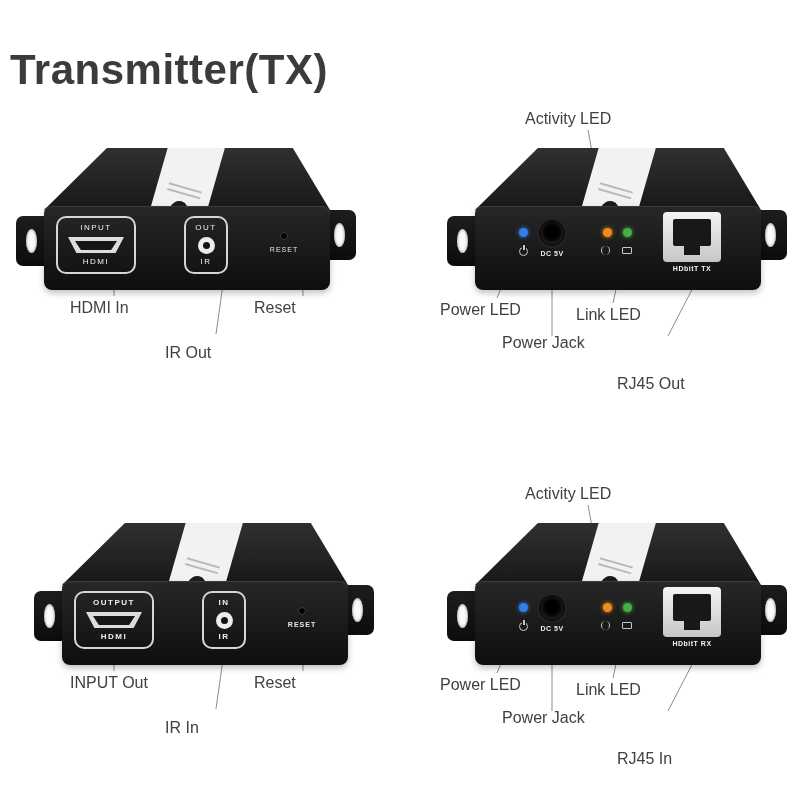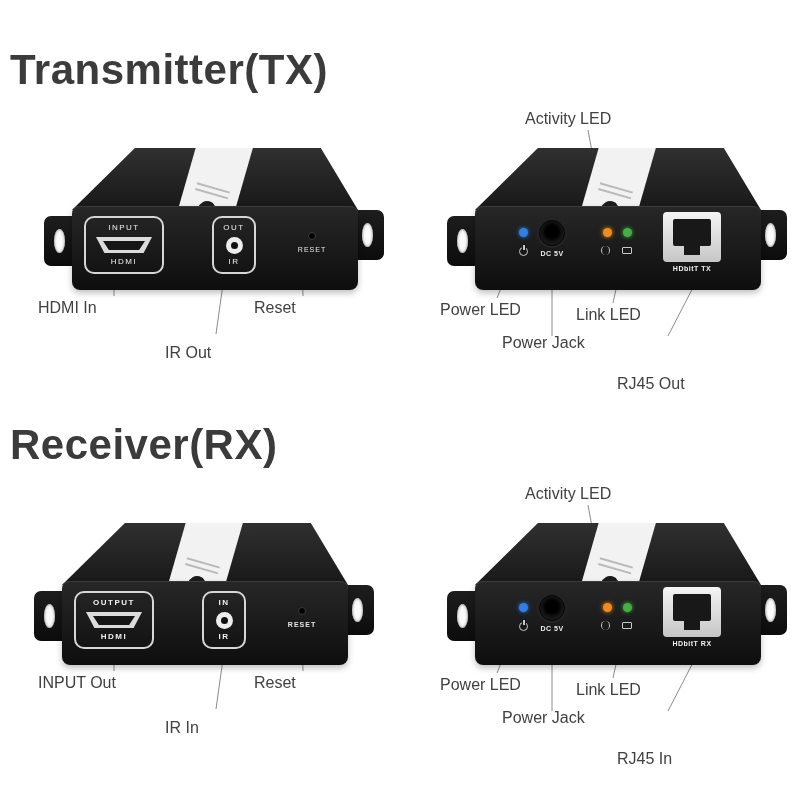--- a/index.html
+++ b/index.html
@@ -78,21 +78,21 @@
 
   .rj45 { position: absolute; left: 188px; top: 6px; width: 58px; height: 50px;
     background: linear-gradient(180deg,#f4f4f4,#c6c6c6); border-radius: 4px; }
   .rj45-inner { position: absolute; left: 10px; top: 7px; width: 38px; height: 27px;
     background: #181818; border-radius: 2px; }
   .rj45-tab { position: absolute; left: 21px; top: 34px; width: 16px; height: 9px; background: #181818; }
   .rj45-label { position: absolute; left: 176px; top: 59px; width: 82px; text-align: center;
     font-size: 7px; font-weight: 700; color: #f2f2f2; letter-spacing: .5px; }
 
   .callout { position: absolute; font-size: 16px; color: #414141; text-align: left; }
-  .c-hdmi      { left: 38px;  top: 299px; width: 120px; }
+  .c-hdmi      { left: 70px;  top: 299px; width: 120px; }
   .c-ir        { left: 165px; top: 344px; width: 100px; }
   .c-reset     { left: 254px; top: 299px; width: 100px; }
   .c-activity  { left: 525px; top: 110px; width: 120px; }
   .c-powerled  { left: 440px; top: 301px; width: 100px; }
   .c-linkled   { left: 576px; top: 306px; width: 100px; }
   .c-powerjack { left: 502px; top: 334px; width: 100px; }
   .c-rj45      { left: 617px; top: 339px; width: 100px; margin-top: 36px; }
 </style>
 </head>
 <body>
@@ -106,21 +106,21 @@
       <line x1="302" y1="258" x2="303" y2="296"></line>
       <line x1="588" y1="130" x2="606" y2="227"></line>
       <line x1="521" y1="239" x2="497" y2="298"></line>
       <line x1="552" y1="259" x2="552" y2="336"></line>
       <line x1="627" y1="239" x2="613" y2="303"></line>
       <line x1="700" y1="274" x2="668" y2="336"></line>
     </svg>
 
     <div class="heading">Transmitter(TX)</div>
 
-    <div class="device" style="left:44px; top:148px;">
+    <div class="device" style="left:16px; top:148px;">
       <div class="ear left">
           <div class="ear-hole"></div>
         </div>
       <div class="ear right">
           <div class="ear-hole"></div>
         </div>
       <div class="dev-top">
         <div class="stripe">
           <div class="stripe-line"></div>
           <div class="stripe-line"></div>
@@ -193,21 +193,20 @@
       <line x1="114" y1="277" x2="114" y2="296"></line>
       <line x1="224" y1="277" x2="216" y2="334"></line>
       <line x1="302" y1="258" x2="303" y2="296"></line>
       <line x1="588" y1="130" x2="606" y2="227"></line>
       <line x1="521" y1="239" x2="497" y2="298"></line>
       <line x1="552" y1="259" x2="552" y2="336"></line>
       <line x1="627" y1="239" x2="613" y2="303"></line>
       <line x1="700" y1="274" x2="668" y2="336"></line>
     </svg>
 
-    <div class="heading">Receiver(RX)</div>
 
     <div class="device" style="left:34px; top:148px;font-weight:bold;">
       <div class="ear left">
           <div class="ear-hole"></div>
         </div>
       <div class="ear right">
           <div class="ear-hole"></div>
         </div>
       <div class="dev-top">
         <div class="stripe">

